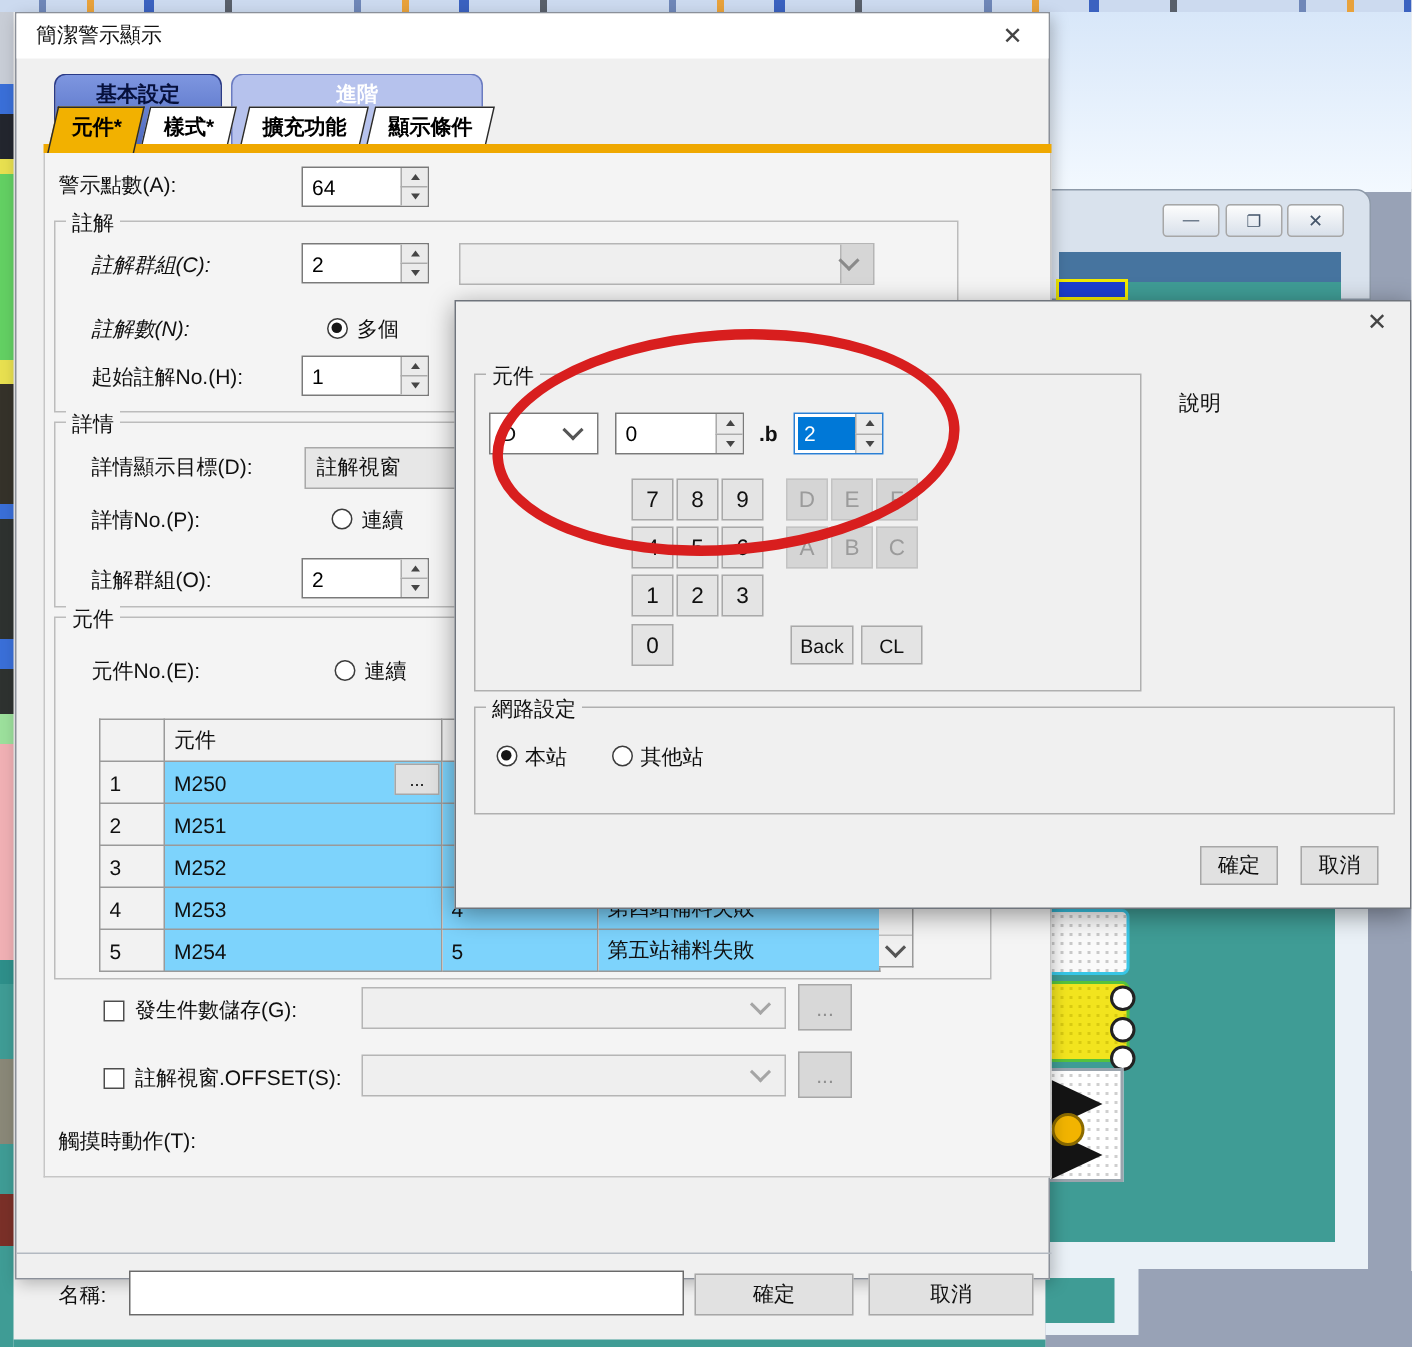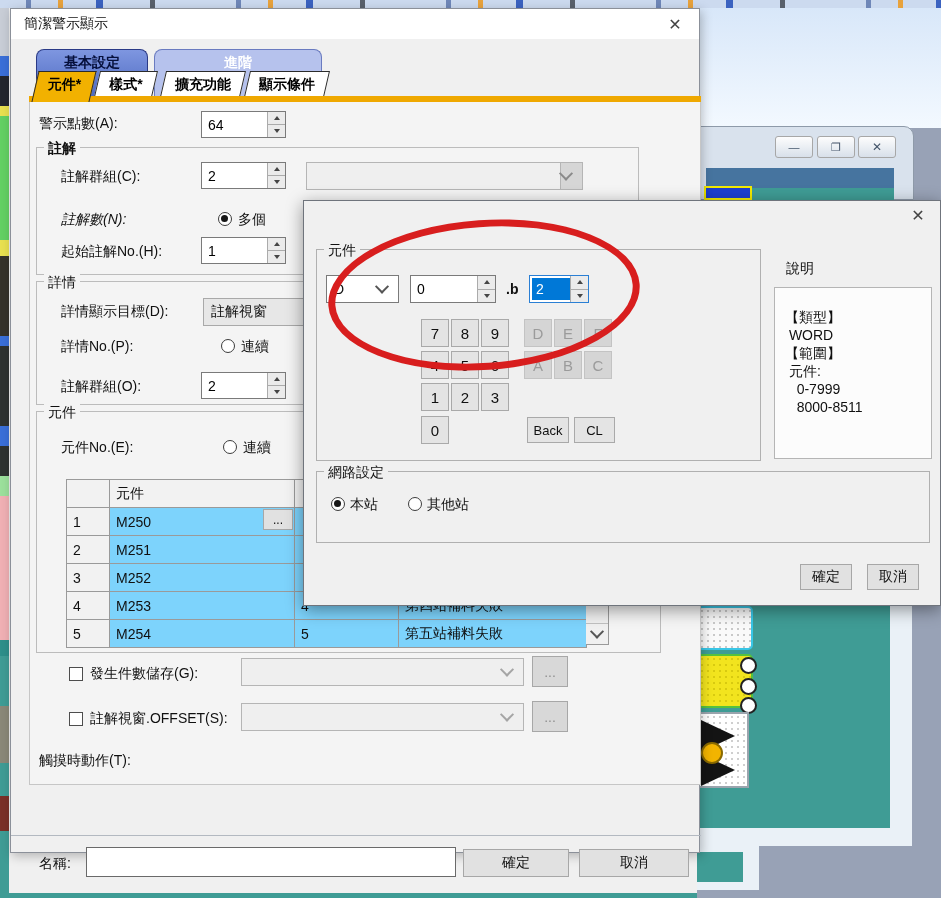--- a/index.html
+++ b/index.html
@@ -131,22 +131,22 @@
           <span class="sb">
             <i class="tri tri-up"></i>
           </span>
           <span class="sb">
             <i class="tri tri-down"></i>
           </span>
         </span>
     </div>
 
     <div class="grp" style="left:25px;top:138px;width:603px;height:128px;"></div>
-    <span class="grp-legend" style="left:33px;top:131px;font-weight:bold;">註解</span>
-    <span class="lbl abs" style="left:50px;top:159px;">註解群組(C):</span>
+    <span class="grp-legend" style="left:33px;top:131px;">註解</span>
+    <span class="lbl abs" style="left:50px;top:159px;font-style:italic;">註解群組(C):</span>
     <div class="spin" style="left:190px;top:153px;width:85px;">
       <span class="spin-val">2</span>
       <span class="spin-btns">
           <span class="sb">
             <i class="tri tri-up"></i>
           </span>
           <span class="sb">
             <i class="tri tri-down"></i>
           </span>
         </span>
@@ -375,28 +375,20 @@
         <span>0</span>
       </div>
     <div class="key" style="left:223px;top:216px;width:42px;height:26px;font-size:13px;">
         <span>Back</span>
       </div>
     <div class="key" style="left:270px;top:216px;width:41px;height:26px;font-size:13px;">
         <span>CL</span>
       </div>
 
     <span class="lbl abs" style="left:482px;top:59px;">說明</span>
-    <div class="abs hlines" style="left:470px;top:86px;width:158px;height:172px;background:#fcfcfc;border:1px solid #b5b5b5;font-size:14px;color:#101010;padding:20px 0 0 10px;line-height:18px;">
-      <div>【類型】</div>
-      <div> WORD</div>
-      <div>【範圍】</div>
-      <div> 元件:</div>
-      <div>   0-7999</div>
-      <div>   8000-8511</div>
-    </div>
 
     <div class="grp" style="left:12px;top:270px;width:614px;height:72px;border-color:#b0b0b0;"></div>
     <span class="grp-legend" style="left:20px;top:263px;background:#f0f0f0;">網路設定</span>
     <span class="radio sel" style="left:27px;top:296px;"></span>
     <span class="lbl abs" style="left:46px;top:295px;">本站</span>
     <span class="radio" style="left:104px;top:296px;"></span>
     <span class="lbl abs" style="left:123px;top:295px;">其他站</span>
 
     <div class="btn" style="left:496px;top:363px;width:52px;height:26px;">
       <span>確定</span>

